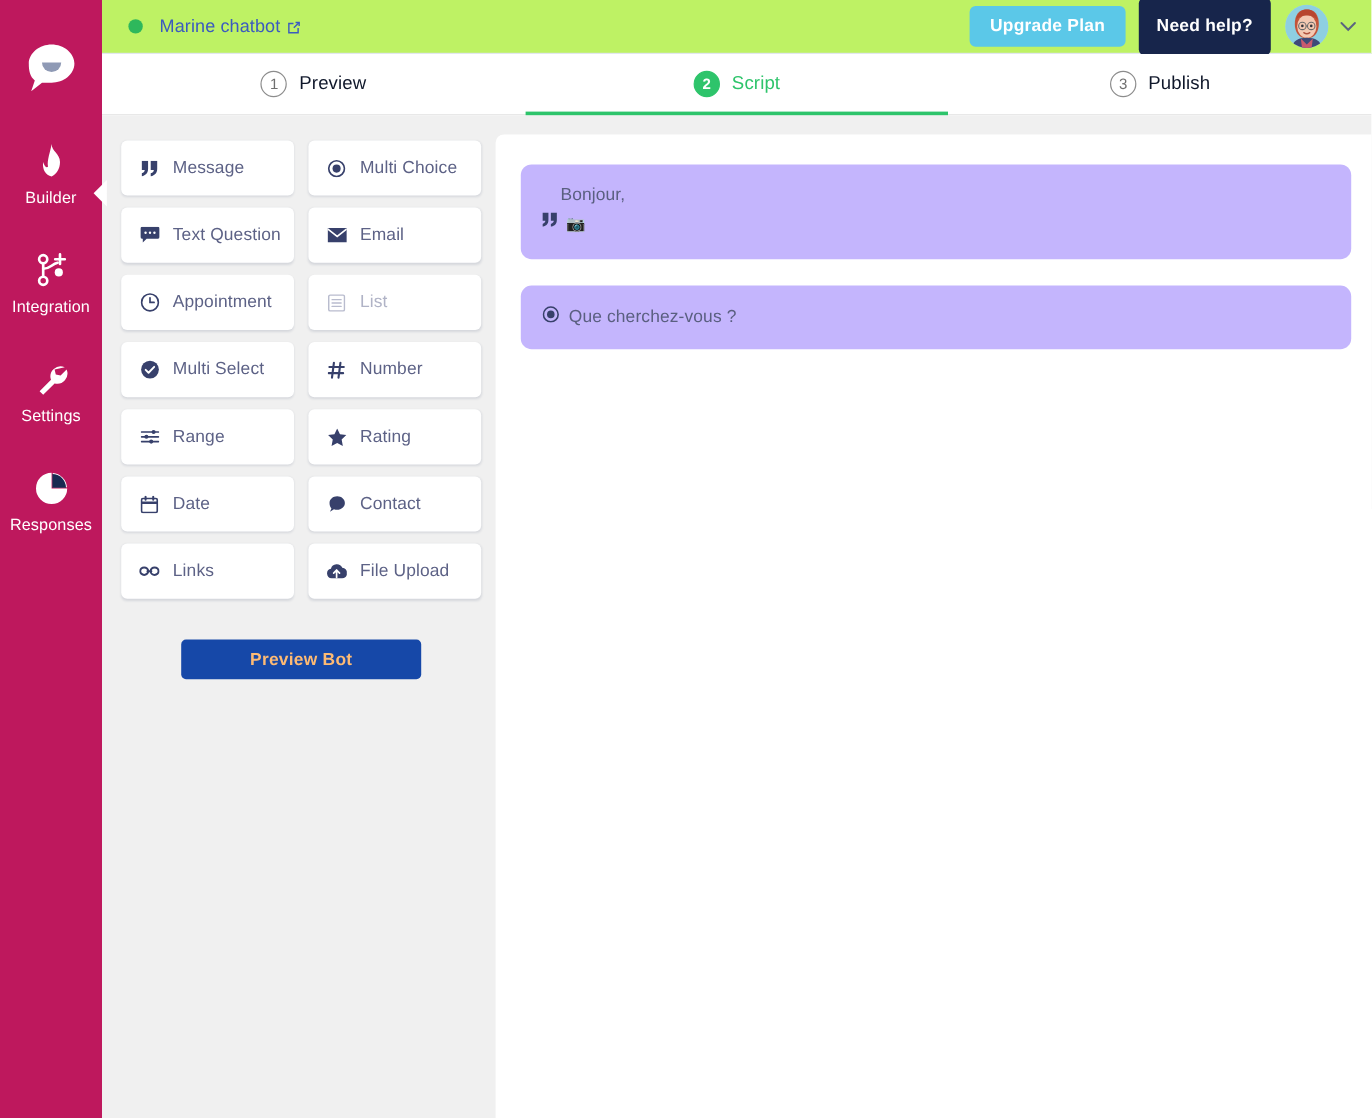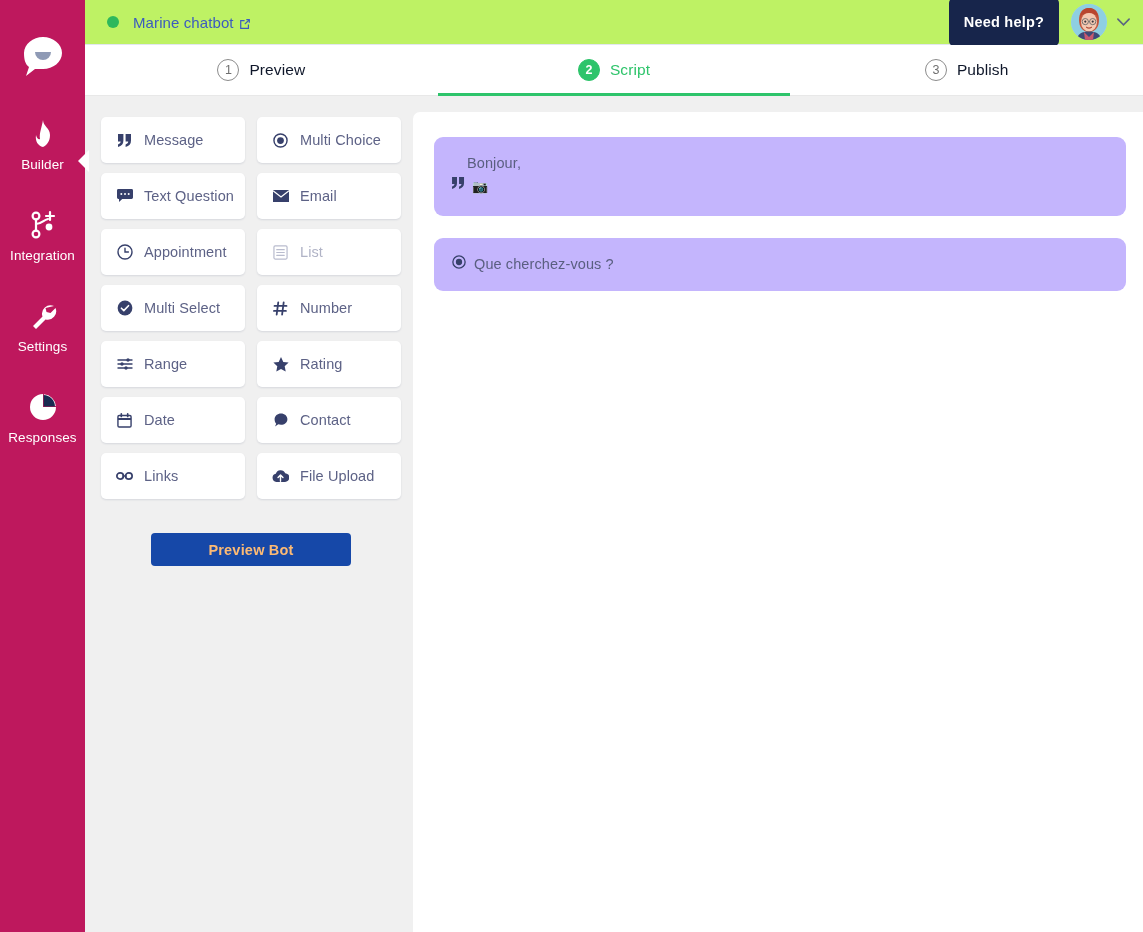--- a/index.html
+++ b/index.html
@@ -228,20 +228,21 @@
     <div class="topbar">
       <span class="status-dot"></span>
       <a class="bot-name" href="#"><span>Marine chatbot</span><span class="ext-icon">
             <svg width="12" height="12" viewBox="0 0 14 14" fill="none" stroke="#3b5bbf" stroke-width="1.4">
               <path d="M11 7.5 V12 H2 V3 H6.5"></path>
               <path d="M8.5 2 H12 V5.5"></path>
               <path d="M12 2 L6.8 7.2"></path>
             </svg>
           </span></a>
       <span class="topbar-spacer"></span>
+      <button class="btn-upgrade">Upgrade Plan</button>
       <button class="btn-help">Need help?</button>
       <div class="avatar">
         <svg width="36" height="36" viewBox="0 0 36 36">
           <circle cx="18" cy="18" r="18" fill="#8ecfe2"></circle>
           <path d="M18 4 C25 4 28 9 28 16 C28 22 25 28 18 28 C11 28 8 22 8 16 C8 9 11 4 18 4 Z" fill="#c2553b"></path>
           <ellipse cx="18" cy="18" rx="8" ry="9.5" fill="#f4c9b2"></ellipse>
           <path d="M9 13 C10 6 14 4 18 4 C22 4 26 6 27 13 C25 10 22 9 18 9 C14 9 11 10 9 13 Z" fill="#b8462f"></path>
           <circle cx="14.3" cy="17.6" r="3.1" fill="none" stroke="#6b6b6b" stroke-width=".9"></circle>
           <circle cx="21.7" cy="17.6" r="3.1" fill="none" stroke="#6b6b6b" stroke-width=".9"></circle>
           <path d="M17.4 17.6 H18.6" stroke="#6b6b6b" stroke-width=".9"></path>

